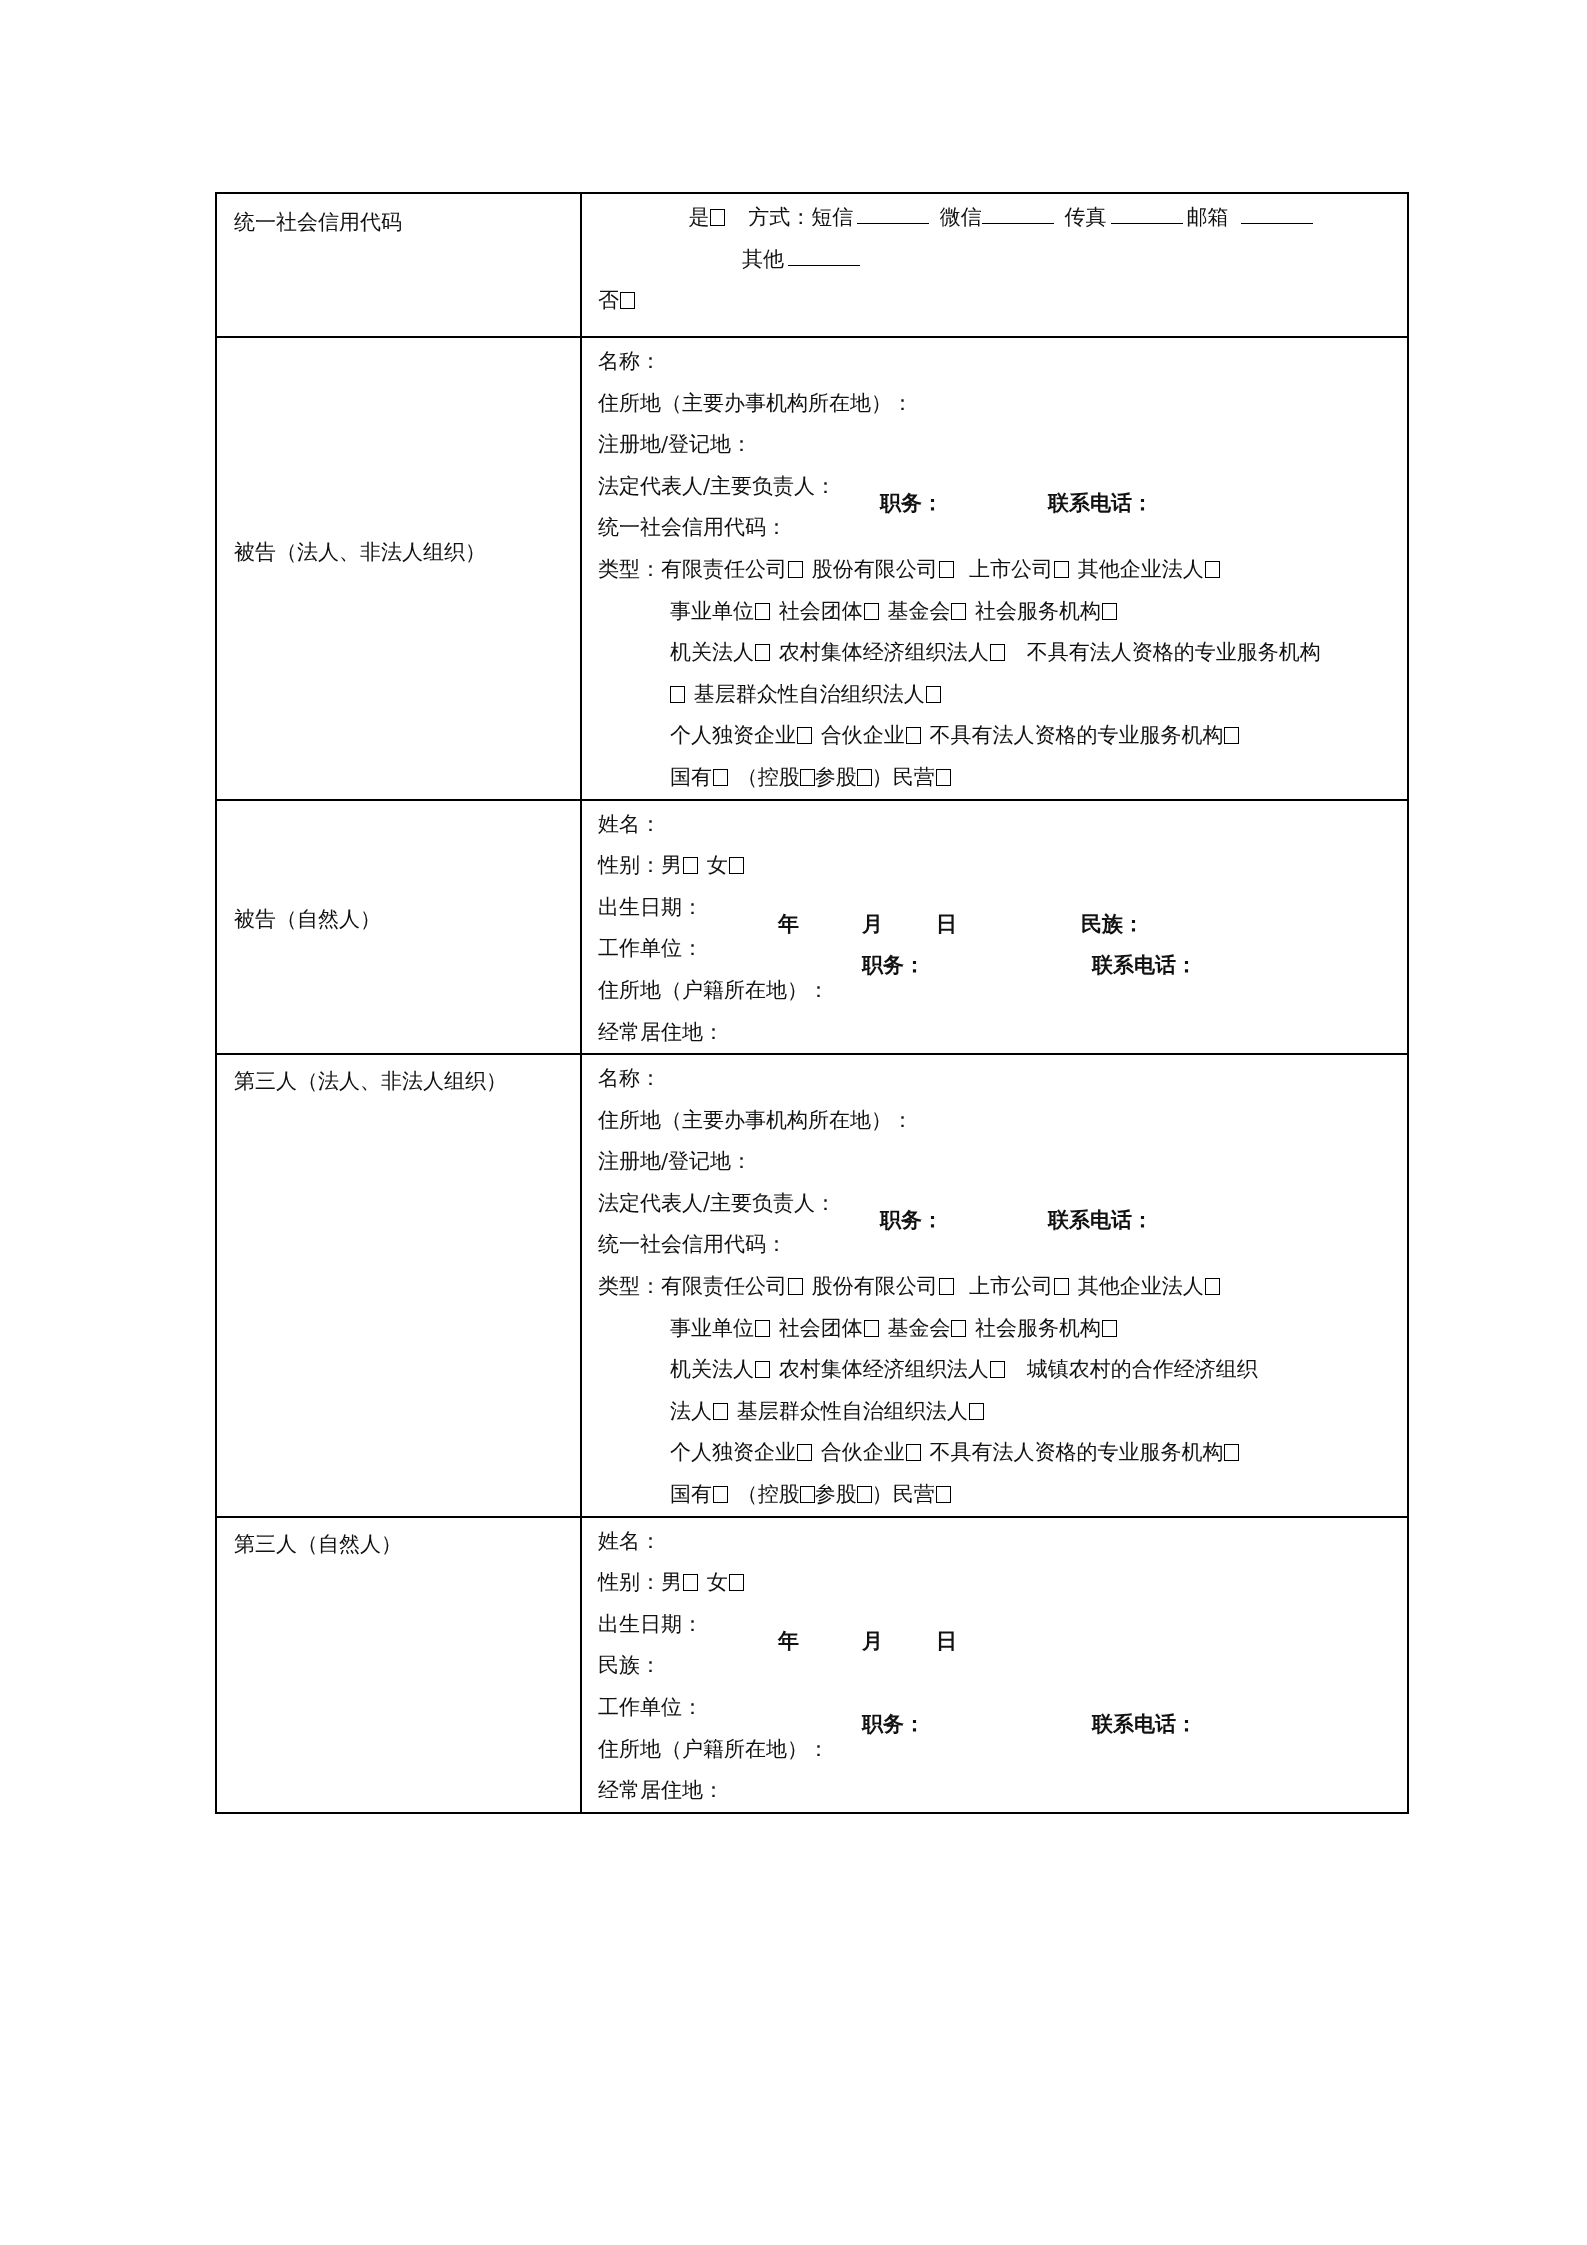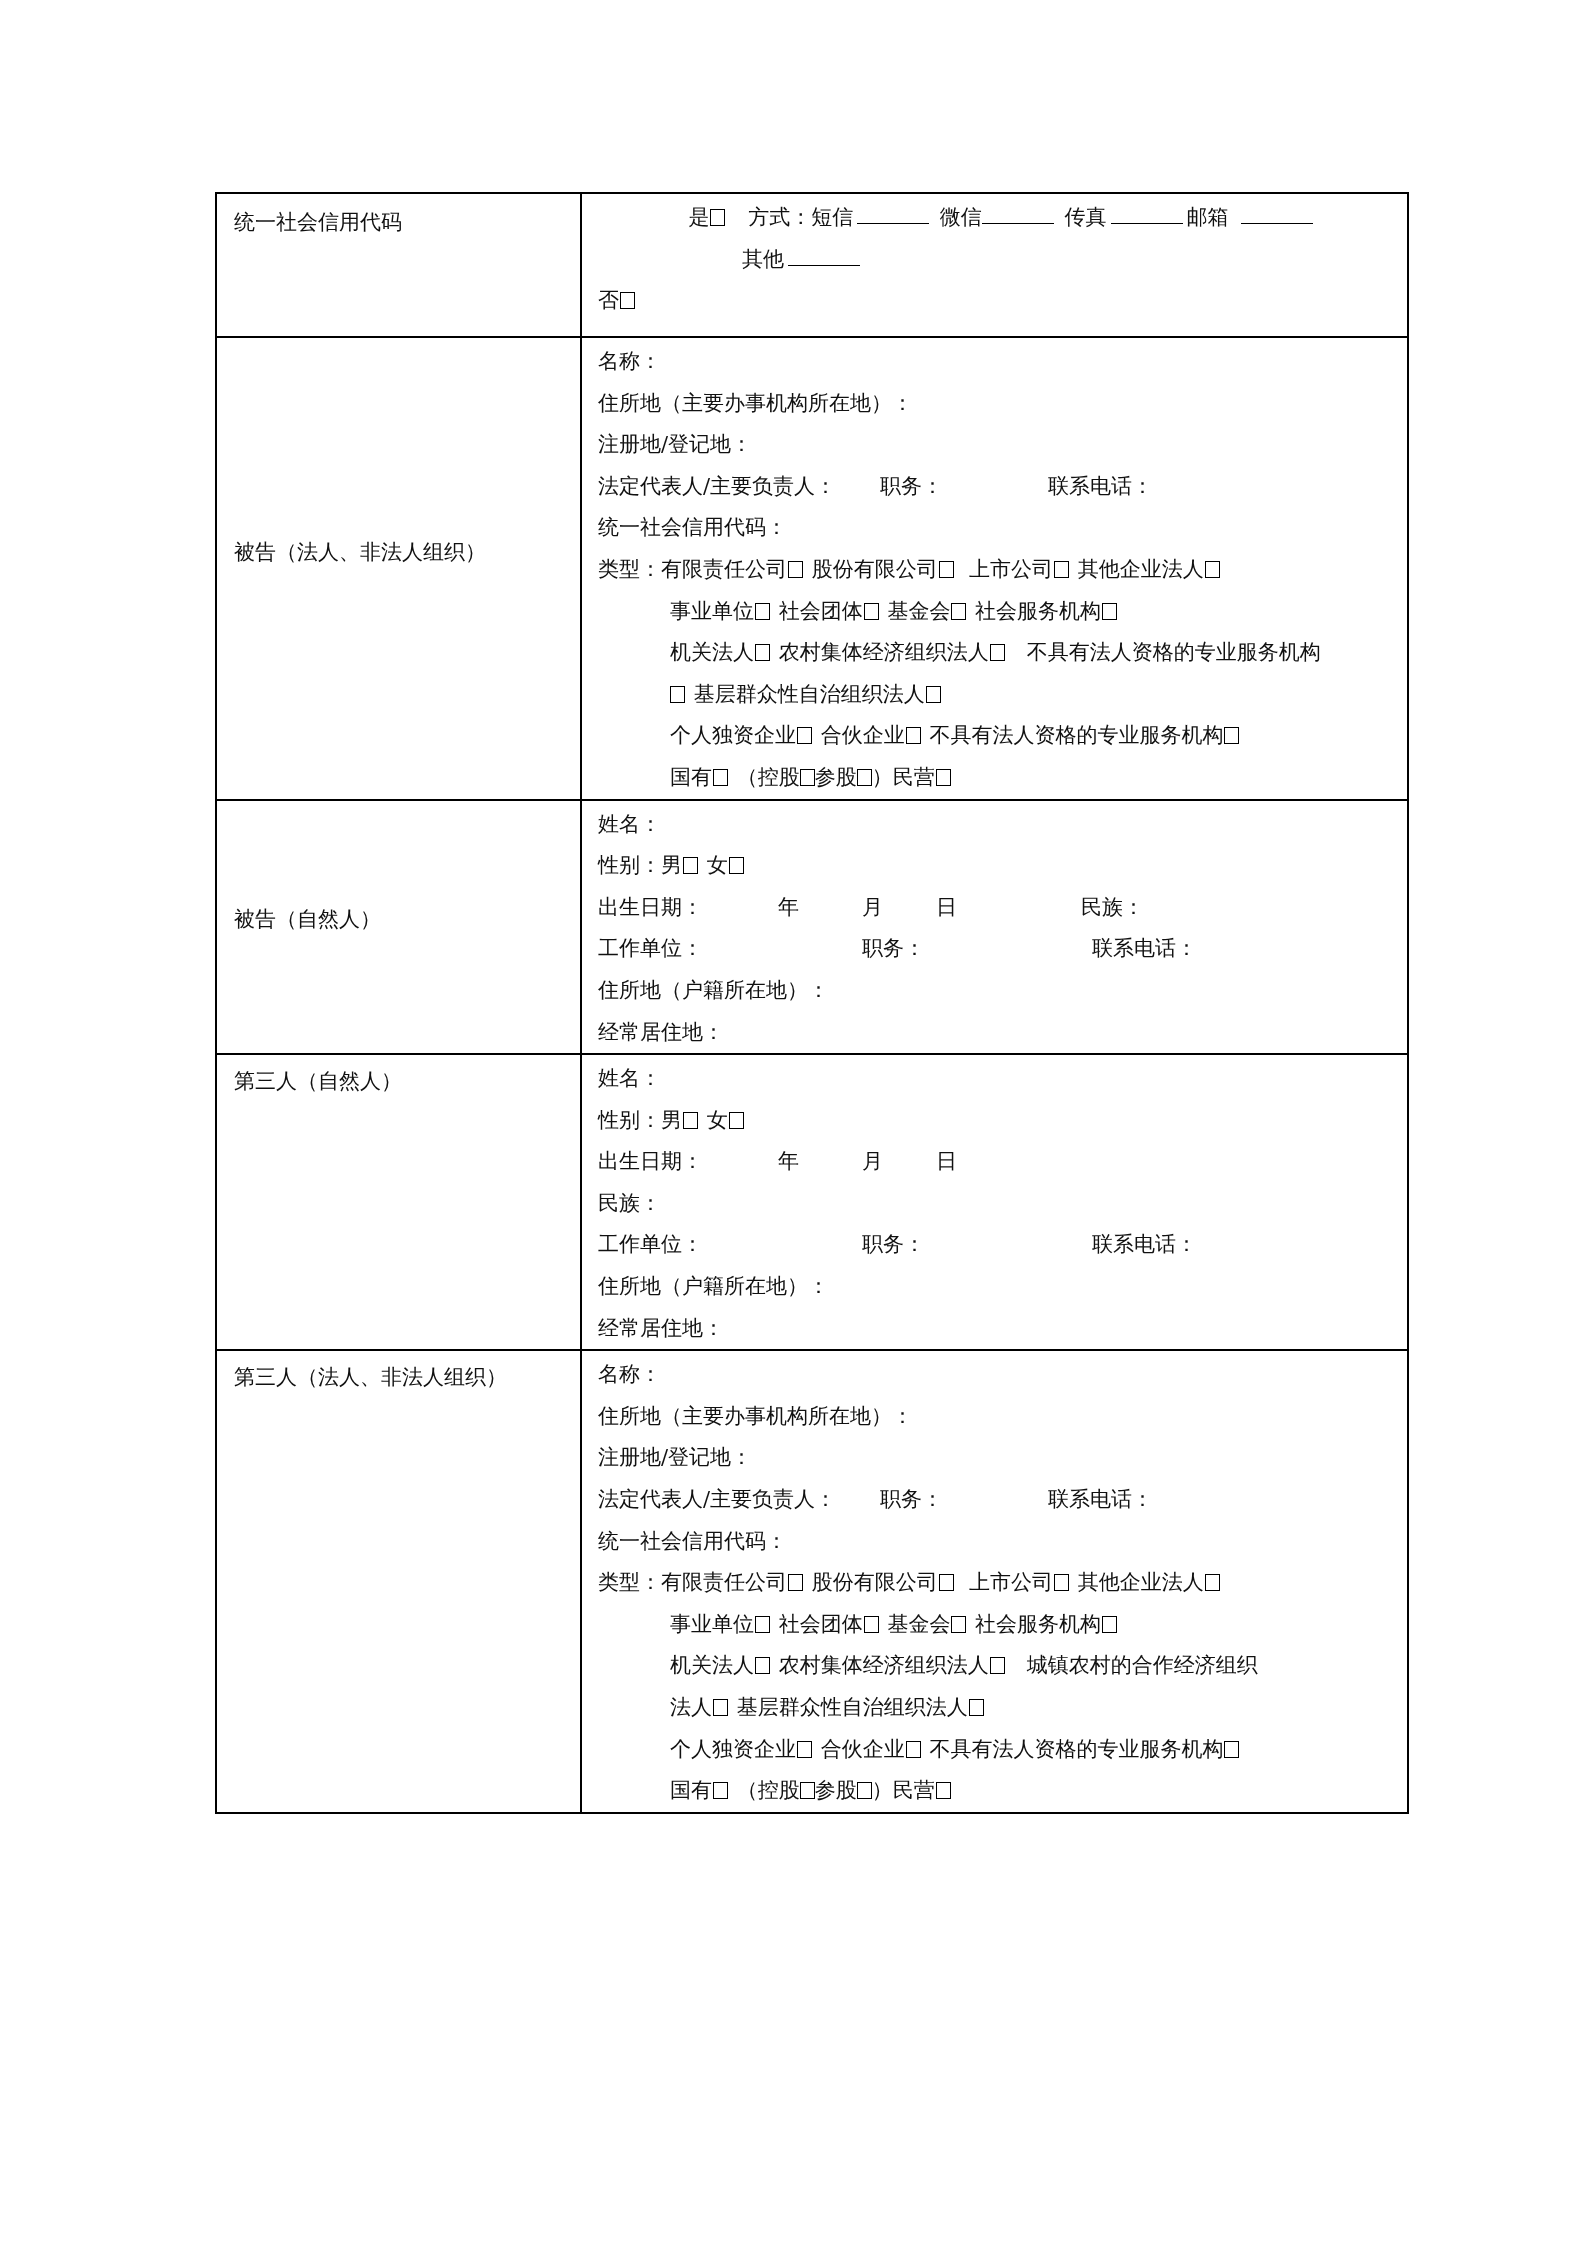--- a/index.html
+++ b/index.html
@@ -69,21 +69,21 @@
       box-sizing: border-box;
     }
     .title-cell {
       text-align: center;
       vertical-align: middle !important;
       font-size: 38px;
       font-weight: bold;
       height: 185px;
       letter-spacing: 1px;
     }
-    .abs { position: absolute; top: 0; }
+    .abs { position: absolute; top: 16px; font-weight: bold; }
   </style>
 </head>
 <body>
 
 <table class="form-table">
   <colgroup>
     <col class="col-label">
     <col class="col-content">
   </colgroup>
 
@@ -175,20 +175,67 @@
       <div class="line">
         <span>工作单位：</span>
         <span class="abs" style="left:264px;">职务：</span>
         <span class="abs" style="left:494px;">联系电话：</span>
       </div>
       <div class="line"><span>住所地（户籍所在地）：</span></div>
       <div class="line"><span>经常居住地：</span></div>
     </td>
   </tr>
 
+  <tr style="height:458px;">
+    <td class="label-cell">
+      <span class="label-text" style="top:12px;">第三人（法人、非法人组织）</span>
+    </td>
+    <td class="content-cell">
+      <div class="line"><span>名称：</span></div>
+      <div class="line"><span>住所地（主要办事机构所在地）：</span></div>
+      <div class="line"><span>注册地/登记地：</span></div>
+      <div class="line">
+        <span>法定代表人/主要负责人：</span>
+        <span class="abs" style="left:282px;">职务：</span>
+        <span class="abs" style="left:450px;">联系电话：</span>
+      </div>
+      <div class="line"><span>统一社会信用代码：</span></div>
+      <div class="line">
+        <span>类型：</span><span>有限责任公司</span><span class="box"></span>
+        <span>股份有限公司</span><span class="box"></span>
+        &nbsp;<span>上市公司</span><span class="box"></span>
+        <span>其他企业法人</span><span class="box"></span>
+      </div>
+      <div class="line indent">
+        <span>事业单位</span><span class="box"></span>
+        <span>社会团体</span><span class="box"></span>
+        <span>基金会</span><span class="box"></span>
+        <span>社会服务机构</span><span class="box"></span>
+      </div>
+      <div class="line indent">
+        <span>机关法人</span><span class="box"></span>
+        <span>农村集体经济组织法人</span><span class="box"></span>
+        &nbsp;&nbsp;<span>城镇农村的合作经济组织</span>
+      </div>
+      <div class="line indent">
+        <span>法人</span><span class="box"></span>
+        <span>基层群众性自治组织法人</span><span class="box"></span>
+      </div>
+      <div class="line indent">
+        <span>个人独资企业</span><span class="box"></span>
+        <span>合伙企业</span><span class="box"></span>
+        <span>不具有法人资格的专业服务机构</span><span class="box"></span>
+      </div>
+      <div class="line indent">
+        <span>国有</span><span class="box"></span>
+        <span>（</span><span>控股</span><span class="box" style="margin:0;"></span><span>参股</span><span class="box" style="margin:0;"></span><span>）</span><span>民营</span><span class="box"></span>
+      </div>
+    </td>
+  </tr>
+
   <tr style="height:293px;">
     <td class="label-cell">
       <span class="label-text" style="top:12px;">第三人（自然人）</span>
     </td>
     <td class="content-cell">
       <div class="line"><span>姓名：</span></div>
       <div class="line">
         <span>性别：</span><span>男</span><span class="box"></span>
         <span>女</span><span class="box"></span>
       </div>
@@ -202,61 +249,14 @@
       <div class="line">
         <span>工作单位：</span>
         <span class="abs" style="left:264px;">职务：</span>
         <span class="abs" style="left:494px;">联系电话：</span>
       </div>
       <div class="line"><span>住所地（户籍所在地）：</span></div>
       <div class="line"><span>经常居住地：</span></div>
     </td>
   </tr>
 
-  <tr style="height:458px;">
-    <td class="label-cell">
-      <span class="label-text" style="top:12px;">第三人（法人、非法人组织）</span>
-    </td>
-    <td class="content-cell">
-      <div class="line"><span>名称：</span></div>
-      <div class="line"><span>住所地（主要办事机构所在地）：</span></div>
-      <div class="line"><span>注册地/登记地：</span></div>
-      <div class="line">
-        <span>法定代表人/主要负责人：</span>
-        <span class="abs" style="left:282px;">职务：</span>
-        <span class="abs" style="left:450px;">联系电话：</span>
-      </div>
-      <div class="line"><span>统一社会信用代码：</span></div>
-      <div class="line">
-        <span>类型：</span><span>有限责任公司</span><span class="box"></span>
-        <span>股份有限公司</span><span class="box"></span>
-        &nbsp;<span>上市公司</span><span class="box"></span>
-        <span>其他企业法人</span><span class="box"></span>
-      </div>
-      <div class="line indent">
-        <span>事业单位</span><span class="box"></span>
-        <span>社会团体</span><span class="box"></span>
-        <span>基金会</span><span class="box"></span>
-        <span>社会服务机构</span><span class="box"></span>
-      </div>
-      <div class="line indent">
-        <span>机关法人</span><span class="box"></span>
-        <span>农村集体经济组织法人</span><span class="box"></span>
-        &nbsp;&nbsp;<span>城镇农村的合作经济组织</span>
-      </div>
-      <div class="line indent">
-        <span>法人</span><span class="box"></span>
-        <span>基层群众性自治组织法人</span><span class="box"></span>
-      </div>
-      <div class="line indent">
-        <span>个人独资企业</span><span class="box"></span>
-        <span>合伙企业</span><span class="box"></span>
-        <span>不具有法人资格的专业服务机构</span><span class="box"></span>
-      </div>
-      <div class="line indent">
-        <span>国有</span><span class="box"></span>
-        <span>（</span><span>控股</span><span class="box" style="margin:0;"></span><span>参股</span><span class="box" style="margin:0;"></span><span>）</span><span>民营</span><span class="box"></span>
-      </div>
-    </td>
-  </tr>
-
 </tbody>
   </table>
 
 </body></html>

